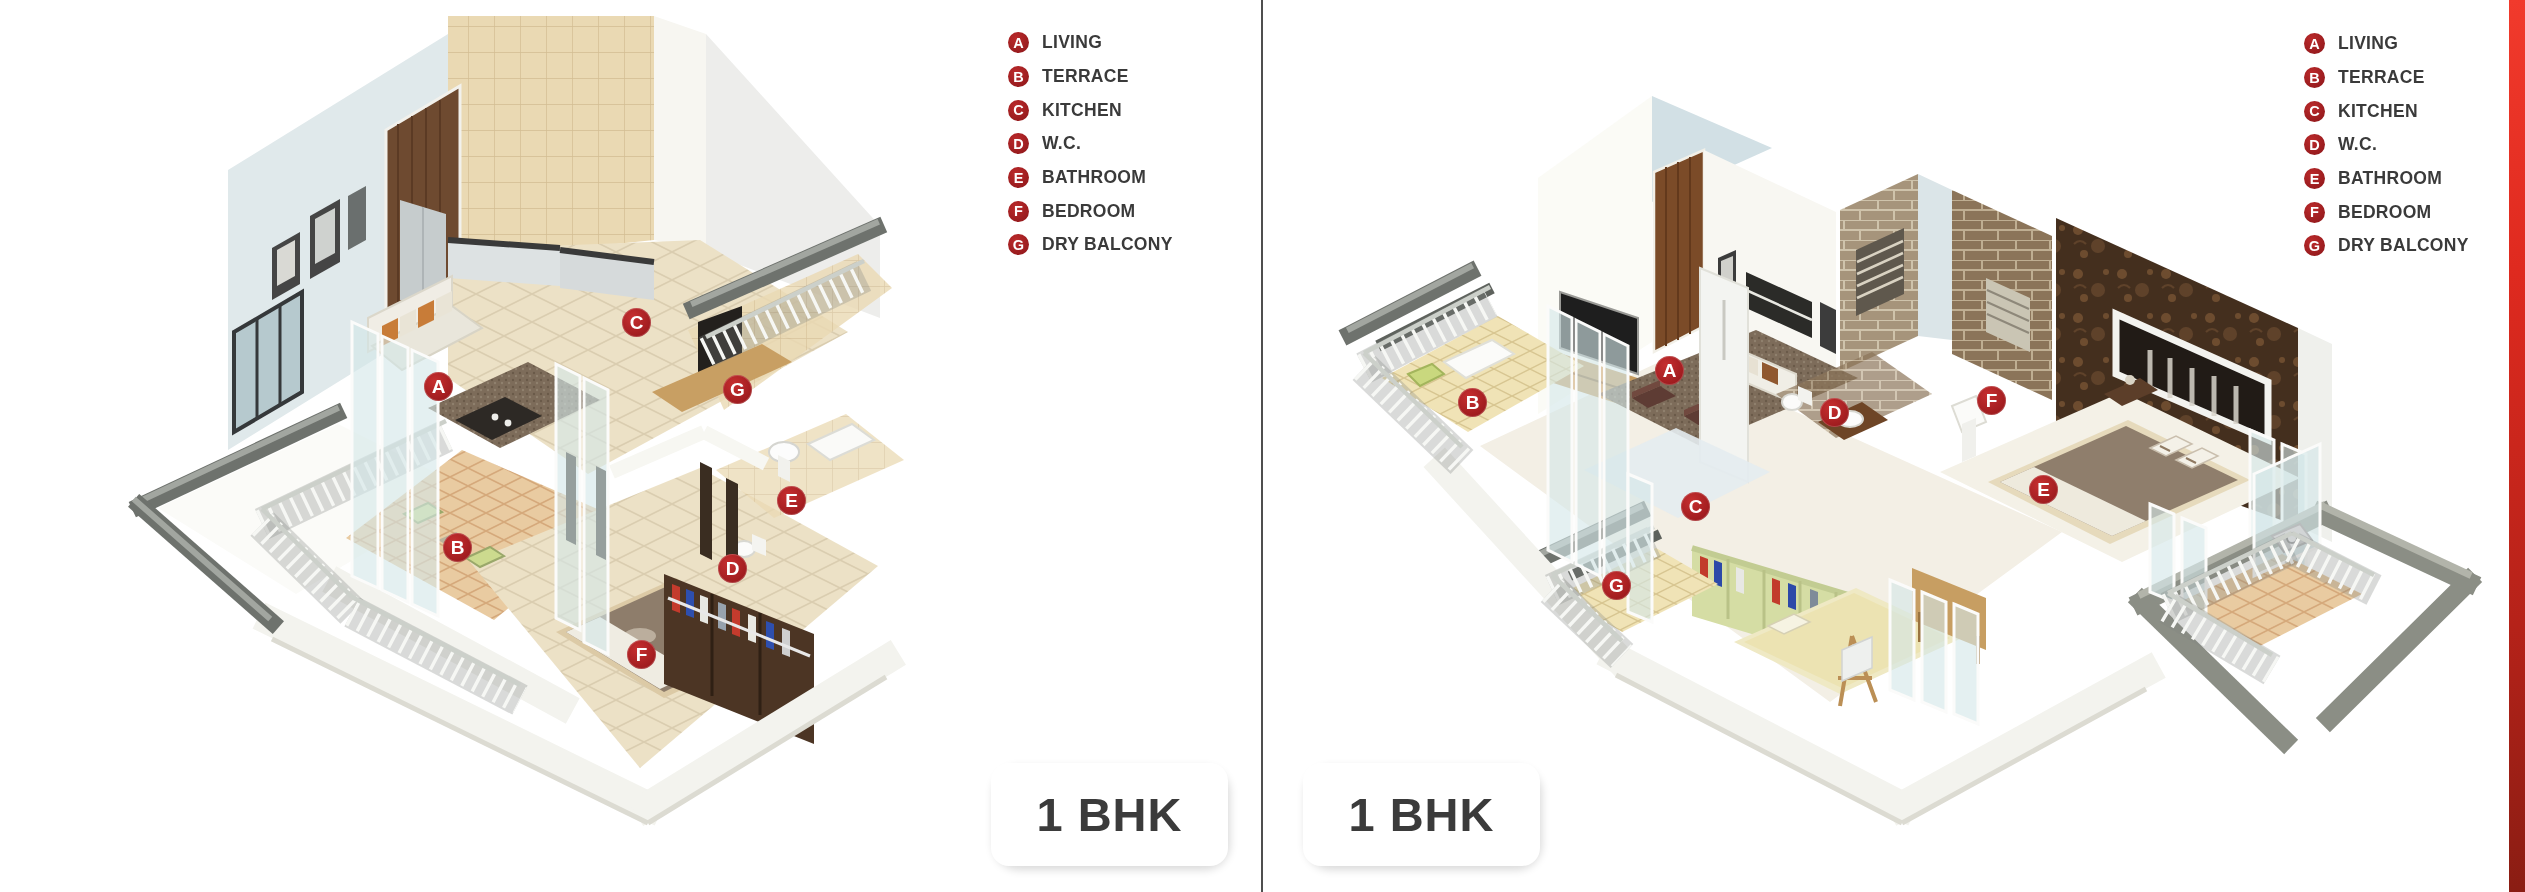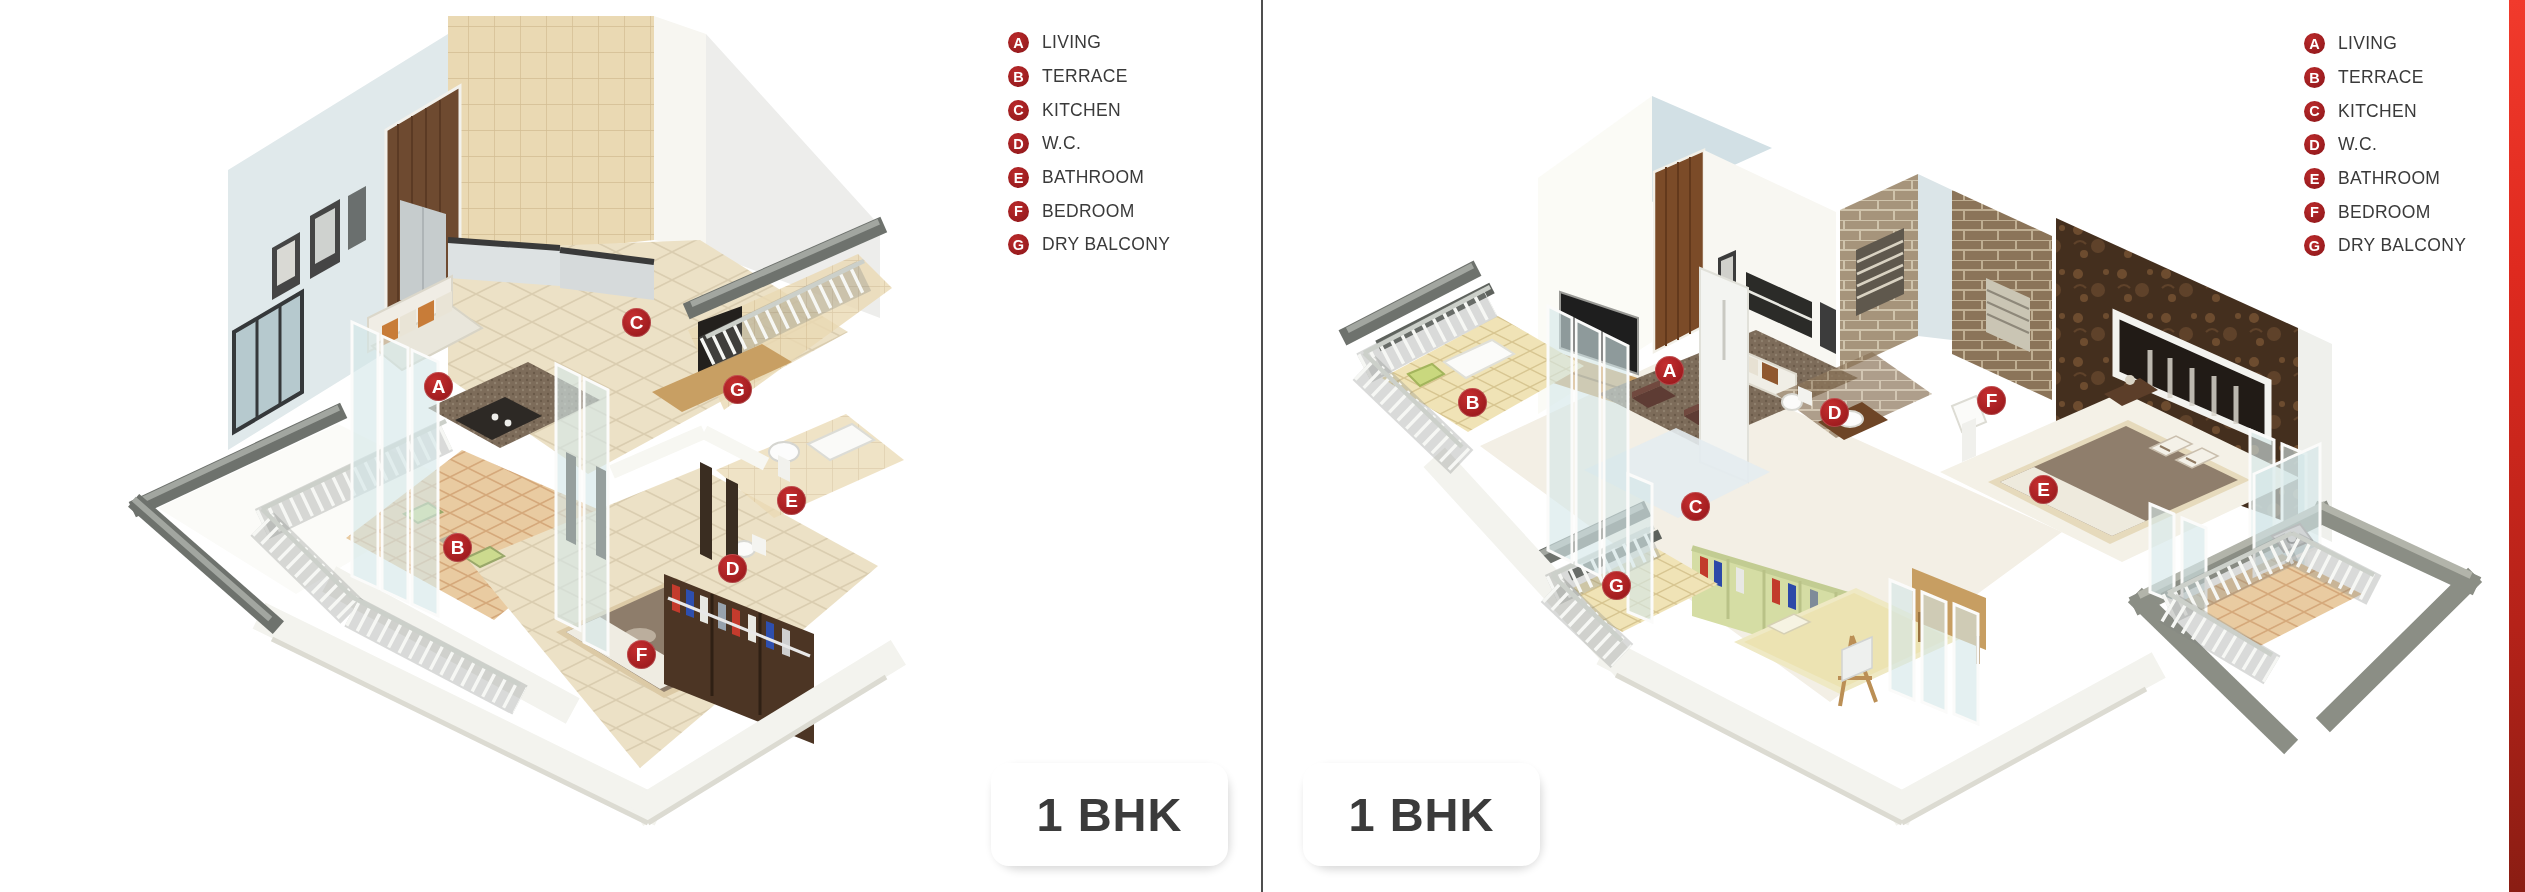--- a/index.html
+++ b/index.html
@@ -6,21 +6,21 @@
   body{width:2525px;height:892px;overflow:hidden;font-family:"Liberation Sans",sans-serif;}
   .canvas{position:relative;width:2525px;height:892px;background:#ffffff;}
 
   .plans-svg{position:absolute;left:0;top:0;width:2525px;height:892px;}
 
   
   .legend{position:absolute;display:flex;flex-direction:column;}
   .legend-row{display:flex;align-items:center;height:33.7px;gap:13px;}
   .legend-dot{width:21px;height:21px;border-radius:50%;background:radial-gradient(circle at 38% 30%,#bb2a2b,#951a1d 80%);
     color:#fff;font-weight:bold;font-size:14.5px;display:flex;align-items:center;justify-content:center;flex:0 0 21px;}
-  .legend-label{font-size:17.5px;color:#3a3a3a;letter-spacing:.3px;white-space:nowrap;}
+  .legend-label{font-size:17.5px;color:#3a3a3a;letter-spacing:.3px;white-space:nowrap;font-weight:bold;}
 
   
   .marker-layer{position:absolute;left:0;top:0;width:2525px;height:892px;pointer-events:none;}
   .marker{position:absolute;width:29px;height:29px;border-radius:50%;
     background:radial-gradient(circle at 38% 32%,#c62f30,#9c1a1d 78%);
     box-shadow:inset 0 0 0 1px rgba(255,255,255,.18);
     color:#fff;font-weight:bold;font-size:19px;display:flex;align-items:center;justify-content:center;}
 
   
   .badge{position:absolute;width:237px;height:103px;border-radius:26px;box-sizing:border-box;

